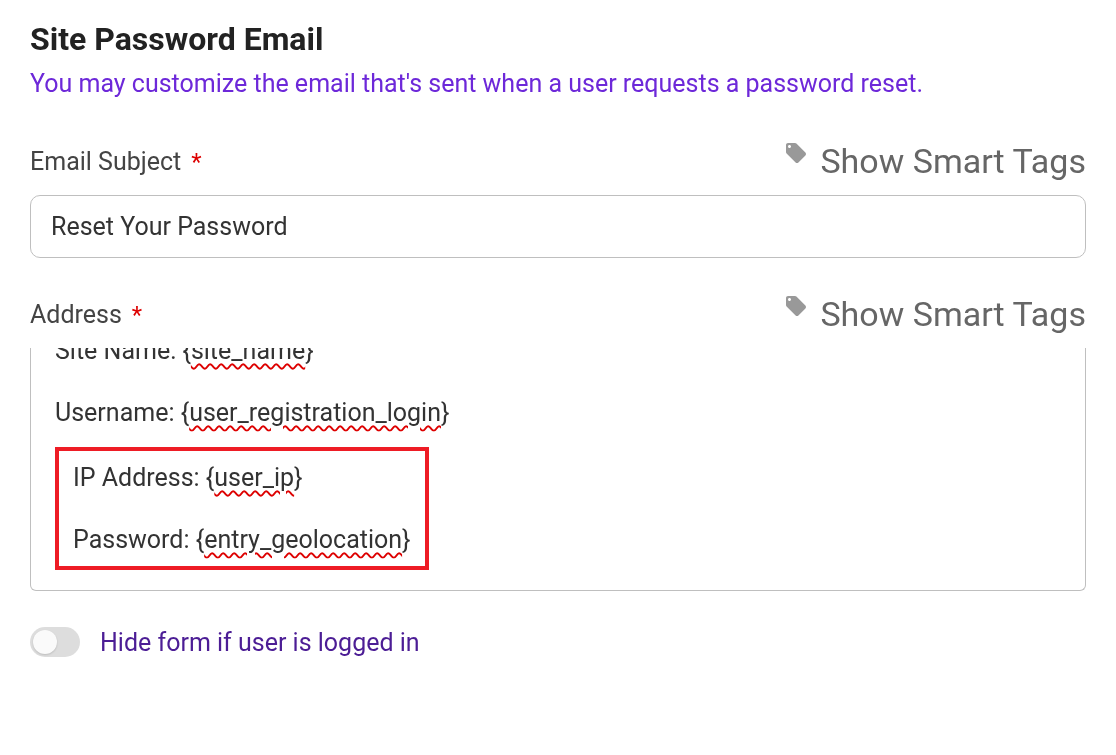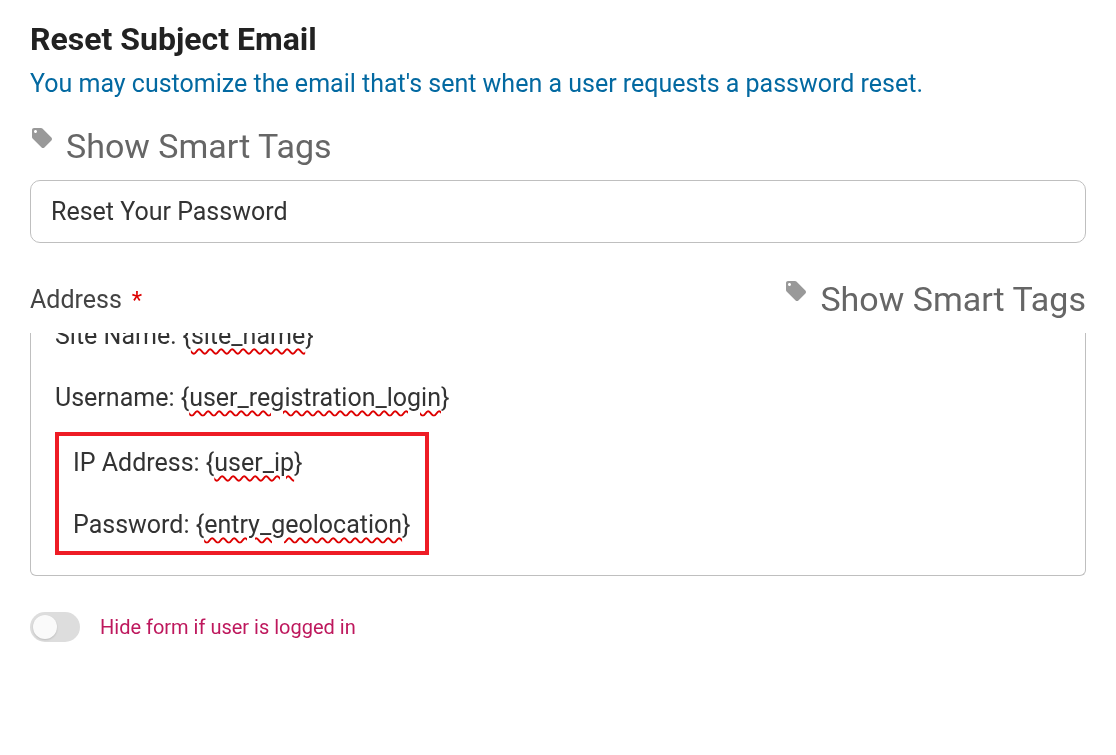--- a/index.html
+++ b/index.html
@@ -16,22 +16,22 @@
       width: 1116px;
     }
     .section-title {
       font-size: 32px;
       font-weight: 700;
       color: #222;
       margin-bottom: 8px;
     }
     .section-description {
       font-size: 25px;
-      color: #0369a1;
-      margin-bottom: 25px;
+      color: #6d28d9;
+      margin-bottom: 40px;
       line-height: 1.4;
     }
     .field-group {
       margin-bottom: 36px;
     }
     .label-row {
       display: flex;
       justify-content: space-between;
       align-items: center;
       margin-bottom: 14px;
@@ -122,32 +122,36 @@
       width: 24px;
       height: 24px;
       background: #fafafa;
       border-radius: 50%;
       position: absolute;
       top: 3px;
       left: 3px;
       box-shadow: 0 1px 2px rgba(0,0,0,0.15);
     }
     .toggle-label {
-      font-size: 20px;
-      color: #be185d;
+      font-size: 25px;
+      color: #4c1d95;
     }
   </style>
 </head>
 <body>
 
-<h2 class="section-title">Reset Subject Email</h2>
+<h2 class="section-title">Site Password Email</h2>
 <p class="section-description">You may customize the email that's sent when a user requests a password reset.</p>
 
 <div class="field-group">
   <div class="label-row">
+    <div>
+      <span class="field-label">Email Subject</span>
+      <span class="required">*</span>
+    </div>
     <div class="smart-tags-link">
       <svg viewBox="0 0 24 24">
         <path d="M21.41 11.58l-9-9C12.05 2.22 11.55 2 11 2H4c-1.1 0-2 .9-2 2v7c0 .55.22 1.05.59 1.42l9 9c.36.36.86.58 1.41.58s1.05-.22 1.41-.59l7-7c.37-.36.59-.86.59-1.41s-.23-1.06-.59-1.42zM5.5 7C4.67 7 4 6.33 4 5.5S4.67 4 5.5 4 7 4.67 7 5.5 6.33 7 5.5 7z"></path>
       </svg>
       <span>Show Smart Tags</span>
     </div>
   </div>
   <input type="text" class="text-input" value="Reset Your Password" style="">
 </div>
 

